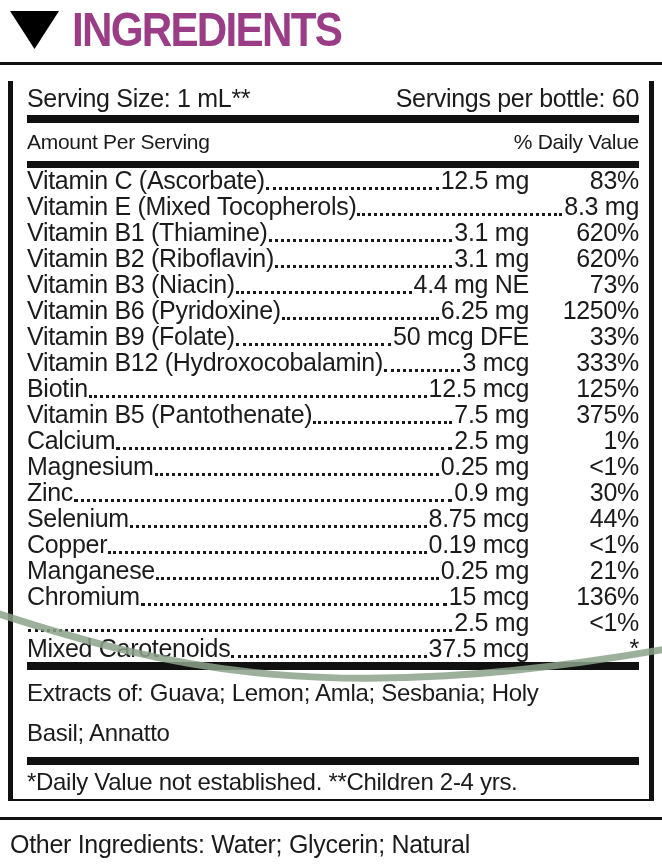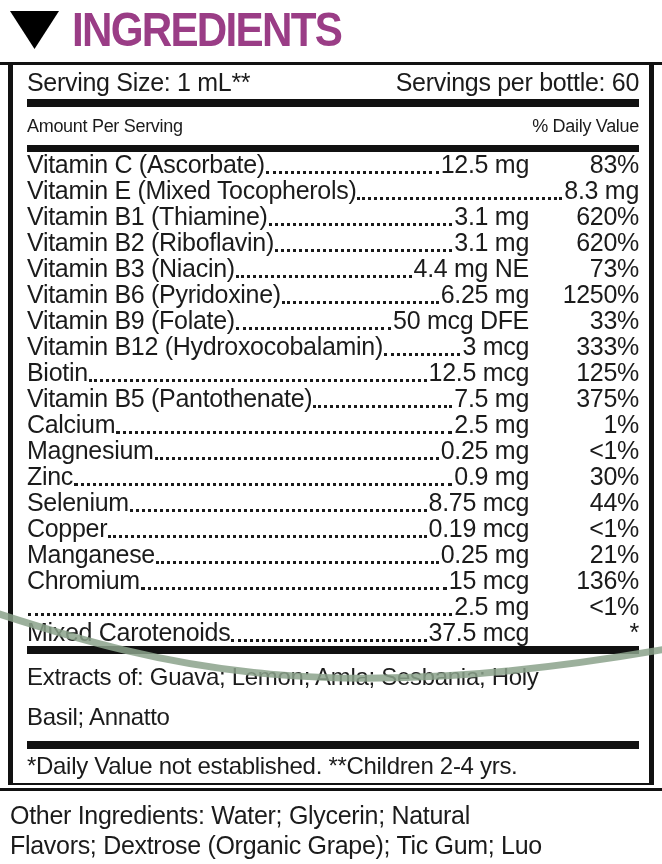--- a/index.html
+++ b/index.html
@@ -18,29 +18,29 @@
     font-size:49px; font-weight:bold; line-height:40px;
     color:#9a3d86; letter-spacing:-2px;
     transform:scaleX(0.86); transform-origin:left top;
     white-space:nowrap;
   }
 
   
   .rule { height:3px; background:#111; }
   .rule-top { margin-top:7px; }
   .facts-box {
-    margin:0 8px; border-left:5px solid #111; border-right:5px solid #111;
+    margin:16px 8px; border-left:5px solid #111; border-right:5px solid #111;
     border-bottom:2px solid #111;
     padding:0 10px 0 14px; background:#fff;
   }
   .bar  { height:8px; background:#111; }
   .bar7 { height:7px; background:#111; }
 
   .serving-row { display:flex; justify-content:space-between; align-items:center; height:34px; font-size:25px; }
-  .cols-row    { display:flex; justify-content:space-between; align-items:center; height:38px; font-size:18px;gap:20px; }
+  .cols-row    { display:flex; justify-content:space-between; align-items:center; height:38px; font-size:21px;gap:20px; }
 
   
   .n-row { display:flex; height:26px; font-size:25px; line-height:25px; }
   .n-name   { white-space:nowrap; }
   .dots     { flex:1 1 0; min-width:8px; border-bottom:3px dotted #1a1a1a; margin:0 2px 4px 1px; }
   .n-amount { white-space:nowrap; }
   .n-dv     { flex:none; width:110px; text-align:right; white-space:nowrap; }
 
   
   .extracts { font-size:24px; line-height:40px; padding:3px 0 4px; }

